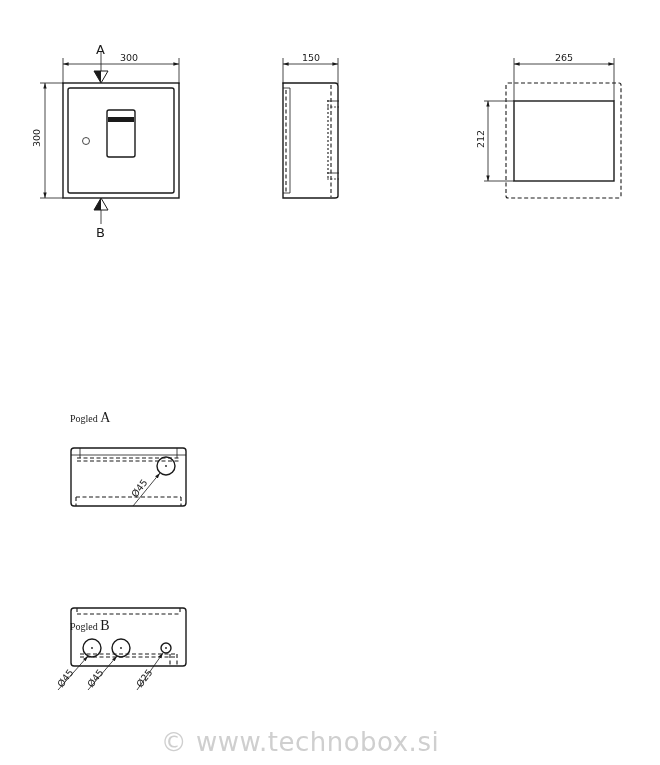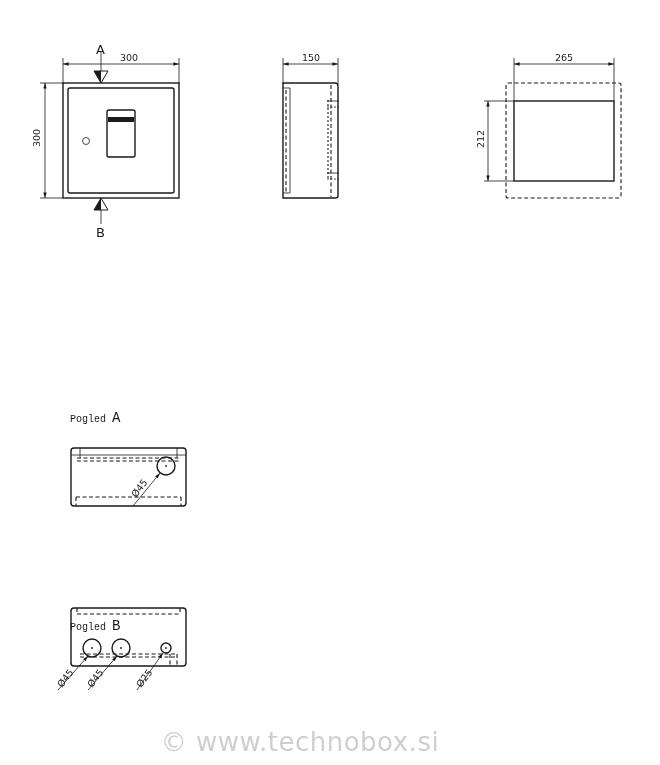--- a/index.html
+++ b/index.html
@@ -3,21 +3,21 @@
 <meta charset="utf-8">
 <style>
   html, body { margin: 0; padding: 0; background: #ffffff; }
   body { width: 660px; height: 765px; position: relative; overflow: hidden; font-family: "DejaVu Sans", sans-serif; }
   svg { position: absolute; left: 0; top: 0; }
   .ln { stroke: #1a1a1a; stroke-width: 1.4; fill: none; }
   .thin { stroke: #1a1a1a; stroke-width: 0.8; fill: none; }
   .dash { stroke: #1a1a1a; stroke-width: 1.1; fill: none; stroke-dasharray: 4 2.5; }
   .dim { font-family: "DejaVu Sans", sans-serif; font-size: 9.5px; fill: #1a1a1a; }
   .lbl { font-family: "DejaVu Sans", sans-serif; font-size: 13px; fill: #1a1a1a; }
-  .view-title { position: absolute; font-family: Liberation Mono, monospace; font-size: 10px; color: #1a1a1a; }
+  .view-title { position: absolute; font-family: Liberation Serif, serif; font-size: 10px; color: #1a1a1a; }
   .view-title .big { font-size: 14px; }
   .watermark { position: absolute; left: 0; width: 600px; top: 727px; text-align: center; font-family: "DejaVu Sans", sans-serif; font-size: 26px; color: #cfcfcf; letter-spacing: 0.5px; }
 </style>
 </head>
 <body>
 
 <svg width="660" height="765" viewBox="0 0 660 765">
   <defs>
     <marker id="arr" viewBox="0 0 10 10" refX="10" refY="5" markerWidth="7" markerHeight="7" orient="auto-start-reverse">
       <path d="M0,2 L10,5 L0,8 z" fill="#1a1a1a"></path>

